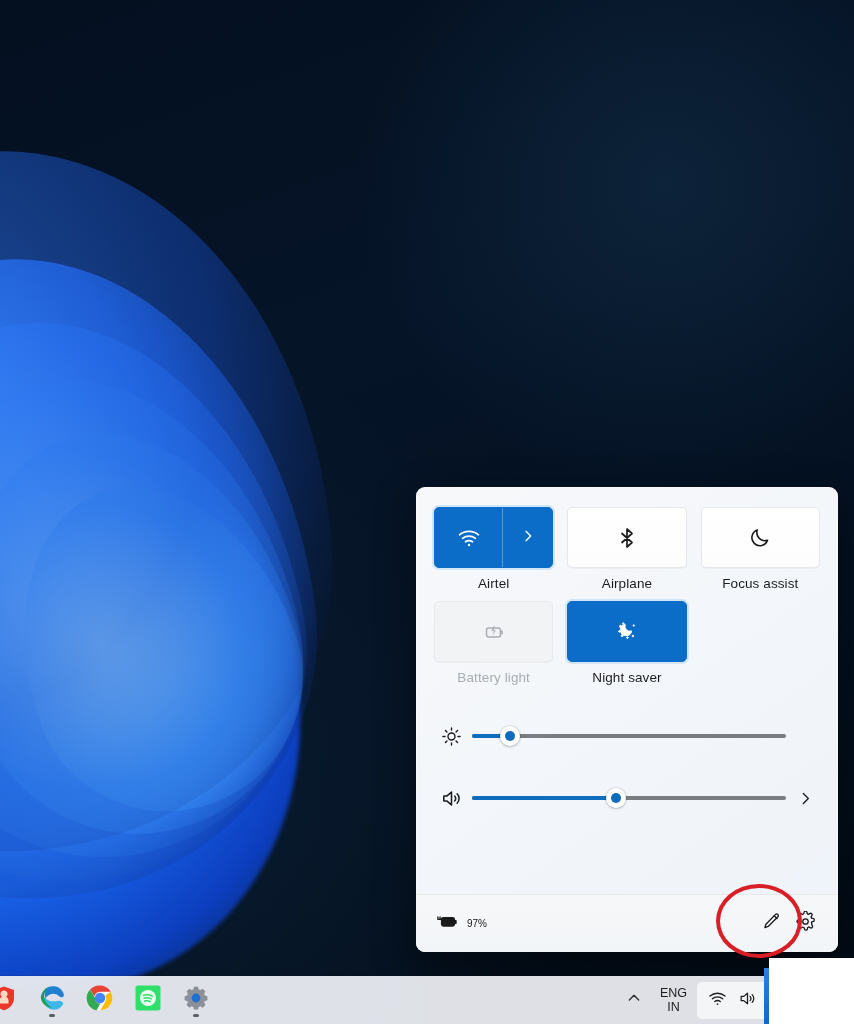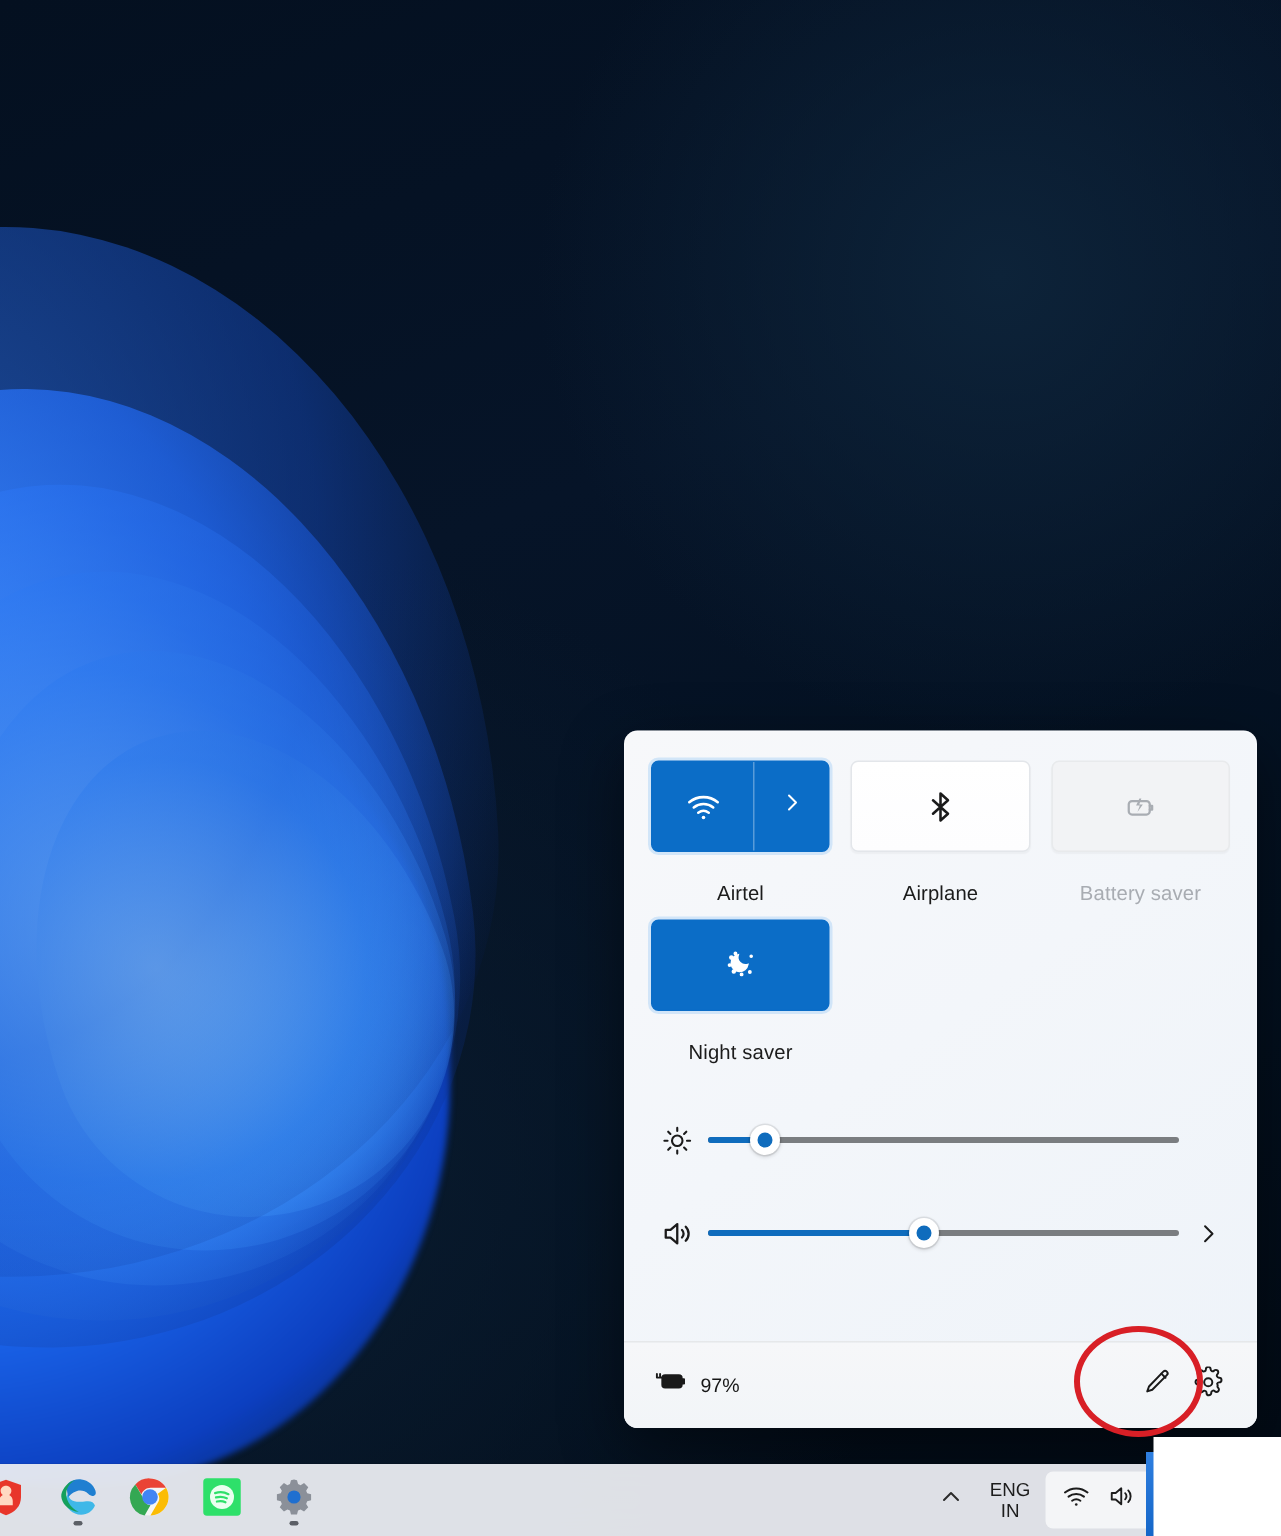--- a/index.html
+++ b/index.html
@@ -74,21 +74,21 @@
     display:flex; align-items:stretch; justify-content:stretch; padding:0;
   }
   .tile-split .half-main {
     flex:1.38; display:flex; align-items:center; justify-content:center;
     border-right:1px solid rgba(255,255,255,.32);
   }
   .tile-split .half-chev {
     flex:1; display:flex; align-items:center; justify-content:center;
   }
   .tile-label {
-    margin-top:20px; font-size:13.5px; color:#1c1c1c; letter-spacing:.1px;
+    margin-top:8px; font-size:13.5px; color:#1c1c1c; letter-spacing:.1px;
     white-space:nowrap; text-align:center;
   }
   .tile-label.dim { color:#a8acb2; }
 
   
   .qs-sliders { padding:14px 18px 4px 18px; }
   .slider-row { display:flex; align-items:center; height:62px; }
   .slider-ic { width:34px; flex:0 0 34px; display:flex; align-items:center; justify-content:center; }
   .slider-ic svg { stroke:#1b1b1b; fill:none; }
   .slider-track {
@@ -109,21 +109,21 @@
   .slider-chev svg { stroke:#1b1b1b; fill:none; }
 
   
   .qs-footer {
     margin-top:auto; height:58px; border-top:1px solid #e6e8ea;
     display:flex; align-items:center; padding:0 16px 0 20px;
     background:linear-gradient(180deg,#f6f7f9 0%, #f2f5f8 100%);
   }
   .battery-group { display:flex; align-items:center; gap:7px; }
   .battery-group svg { stroke:#1a1a1a; fill:none; }
-  .battery-text { font-size:13px; color:#161616; }
+  .battery-text { font-size:10px; color:#161616; }
   .footer-spacer { flex:1; }
   .footer-btn {
     width:34px; height:34px; display:flex; align-items:center; justify-content:center;
     border-radius:4px; cursor:pointer; position:relative;
   }
   .footer-btn svg { stroke:#1a1a1a; fill:none; }
 
   
   #edit-highlight {
     position:absolute; left:716px; top:884px; width:86px; height:74px;
@@ -224,32 +224,42 @@
         <span class="ic">
           <svg width="24" height="24" viewBox="0 0 24 24" stroke-width="1.7" stroke-linecap="round" stroke-linejoin="round">
             <path d="M7 7.5 17 16.5 12 21 12 3 17 7.5 7 16.5"></path>
           </svg>
         </span>
       </div>
       <div class="tile-label">Airplane</div>
     </div>
 
 
+    <div class="tile-cell">
+      <div class="tile">
+        <span class="ic">
+          <svg width="24" height="24" viewBox="0 0 24 24" stroke-width="1.6" stroke-linecap="round" stroke-linejoin="round">
+            <path d="M19.5 14.2A8 8 0 0 1 9.3 4.1a8 8 0 1 0 10.2 10.1z"></path>
+          </svg>
+        </span>
+      </div>
+      <div class="tile-label">Focus assist</div>
+    </div>
 
     <div class="tile-cell">
       <div class="tile disabled">
         <span class="ic">
           <svg width="26" height="26" viewBox="0 0 26 26" stroke-width="1.5" stroke-linecap="round" stroke-linejoin="round">
             <rect x="5.5" y="9" width="14" height="9" rx="2.2"></rect>
             <path d="M19.5 12.2h1.6v2.6h-1.6"></path>
             <path d="M12.6 7.4 10.4 12h2.5l-1.6 4.4 3.6-5.1h-2.4l1.4-3.9z" fill="#a9adb3" stroke="none"></path>
           </svg>
         </span>
       </div>
-      <div class="tile-label dim">Battery saver</div>
+      <div class="tile-label dim">Battery light</div>
     </div>
 
     <div class="tile-cell">
       <div class="tile active">
         <span class="ic">
           <svg width="26" height="26" viewBox="0 0 26 26" stroke="none">
             <path d="M17.6 11.9a5 5 0 0 1-6.4-6.4 5.6 5.6 0 1 0 6.4 6.4z" fill="#ffffff"></path>
             <circle cx="6.6" cy="7.4" r="1.1" fill="#ffffff"></circle>
             <circle cx="9.3" cy="4.6" r="0.8" fill="#ffffff"></circle>
             <circle cx="5.4" cy="12.4" r="0.8" fill="#ffffff"></circle>

